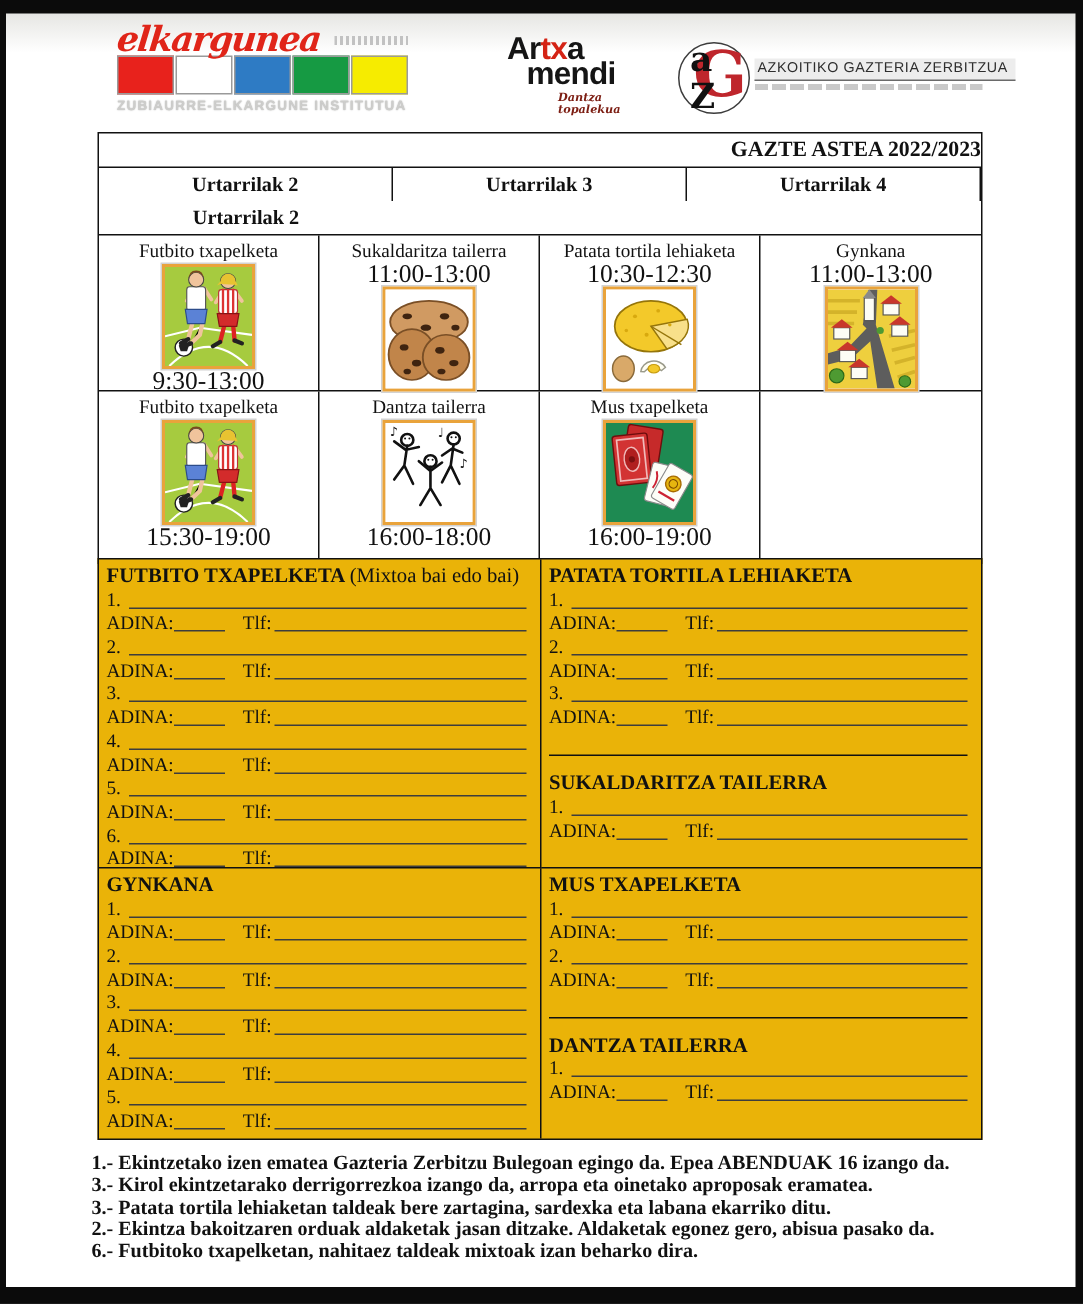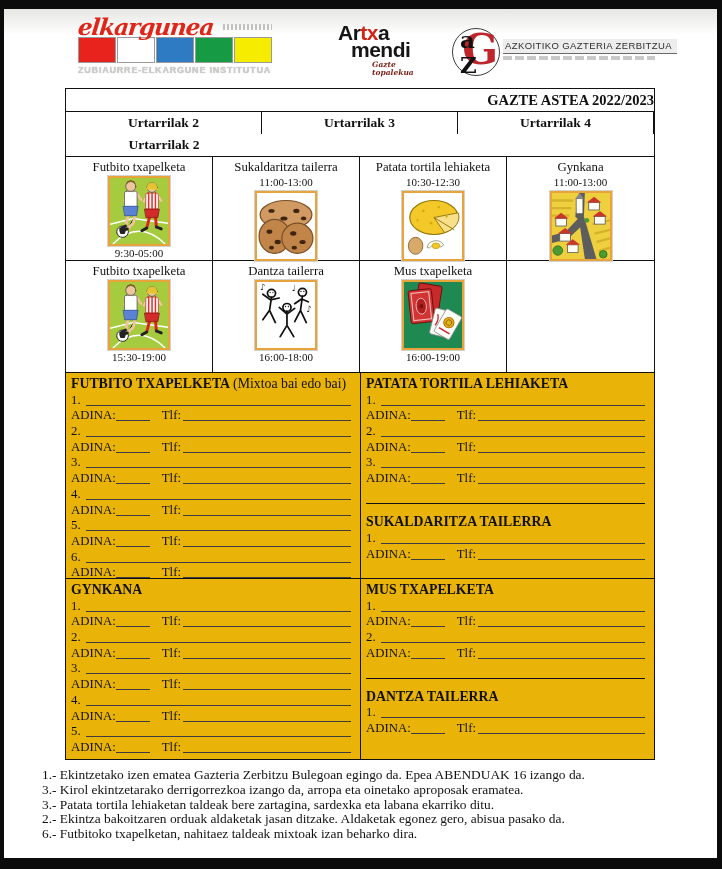--- a/index.html
+++ b/index.html
@@ -48,42 +48,42 @@
   .sched-days .day{height:22px;line-height:22px;text-align:center;font-weight:bold;
                    font-size:13.5px;border-right:1.4px solid #111;}
   .sched-days .day:last-child{border-right:none;}
   .srow{display:grid;grid-template-columns:repeat(4,1fr);}
   .srow1{border-bottom:1.4px solid #111;}
   .scell{border-right:1.4px solid #111;text-align:center;padding-top:3px;box-sizing:border-box;}
   .scell:last-child{border-right:none;}
   .srow1 .scell{height:103px;}
   .srow2 .scell{height:114px;}
   .act-name{font-size:12.8px;line-height:15px;}
-  .act-time{font-size:11px;line-height:15px;}
+  .act-time{font-size:17px;line-height:15px;}
   .act-icon{width:62px;height:70px;margin:1px auto 0;border:2px solid #e9a33b;
             box-shadow:0 0 0 1px #d2d2d2;background:#fff;box-sizing:border-box;}
   .act-icon svg{display:block;width:100%;height:100%;}
   
   .formbox{position:absolute;left:65px;top:372px;width:588px;height:386px;background:#eab308;
            border:1.6px solid #111;display:grid;grid-template-columns:295px 1fr;
            grid-template-rows:206px 1fr;box-sizing:content-box;}
   .fcell{border-right:1.4px solid #111;border-bottom:1.4px solid #111;
          padding:2px 7px 0 5px;overflow:hidden;}
   .fcell.c2{border-right:none;}
   .fcell.r2{border-bottom:none;}
   .ftitle{font-size:13.8px;font-weight:bold;line-height:17px;white-space:nowrap;}
   .ftitle .note{font-weight:normal;margin-left:3px;}
   .entry .el{display:flex;align-items:flex-end;height:15.7px;font-size:12.8px;line-height:15px;}
   .enum{padding-right:3px;}
   .elbl{white-space:nowrap;}
   .rule{flex:1 1 auto;border-bottom:1.2px solid #3d3d3d;height:10px;margin:0 2px 2px 2px;}
   .srule{flex:0 0 34px;margin:0 12px 2px 0;}
   .sep{border-top:1.7px solid #111;margin:17px 2px 9px 0;}
   
-  .notes{position:absolute;left:42px;top:768px;width:630px;}
+  .notes{position:absolute;left:61px;top:768px;width:630px;font-weight:bold;}
   .note-line{font-size:13.4px;line-height:14.8px;white-space:nowrap;}
 </style>
 </head>
 <body>
 
 <div class="page">
   <div class="sheet"></div>
 
   <div class="logo-elkar">
     <div class="elkar-top">
@@ -96,21 +96,21 @@
         <div class="sq" style="background: rgb(46, 123, 196);"></div>
         <div class="sq" style="background: rgb(22, 154, 67);"></div>
         <div class="sq" style="background: rgb(246, 236, 0);"></div>
       </div>
     <div class="elkar-sub">ZUBIAURRE-ELKARGUNE INSTITUTUA</div>
   </div>
 
   <div class="logo-artxa">
     <div class="artxa-l1"><span>Ar</span><span class="red">tx</span><span>a</span></div>
     <div class="artxa-l2">mendi</div>
-    <div class="artxa-sub"><span>Gazte</span><br><span>topalekua</span></div>
+    <div class="artxa-sub"><span>Dantza</span><br><span>topalekua</span></div>
   </div>
 
   <div class="logo-azg">
     <div class="azg-circle">
       <span class="azg-g">G</span>
       <span class="azg-a">a</span>
       <span class="azg-z">Z</span>
     </div>
     <div class="azg-text">
       <div class="azg-title">AZKOITIKO GAZTERIA ZERBITZUA</div>
@@ -148,21 +148,21 @@
                 <path d="M41 41 l-3 12 M47 41 l1 11" stroke="#d22" stroke-width="3"></path>
                 <path d="M38 53 l-5 3 M48 52 l5 2" stroke="#222" stroke-width="3"></path>
                 <rect x="37" y="16" width="13" height="17" rx="2" fill="#fff" stroke="#b33" stroke-width="0.8"></rect>
                 <path d="M40 16 v17 M43.5 16 v17 M47 16 v17" stroke="#d33" stroke-width="1.6"></path>
                 <path d="M36 33 h15 l-1.5 9 h-12 z" fill="#d32b2b" stroke="#871414" stroke-width="0.8"></path>
                 <circle cx="43.5" cy="10" r="5.2" fill="#f0c49c" stroke="#444" stroke-width="0.7"></circle>
                 <path d="M38.3 10 a5.2 5.2 0 0 1 10.4 0 l1.5 3 l-2.5 -0.5 l-9.4 -0.5 l-2.5 1 z" fill="#e8c331"></path>
               </g>
             </svg>
           </div>
-          <div class="act-time">9:30-05:00</div>
+          <div class="act-time">9:30-13:00</div>
         </div>
       <div class="scell">
           <div class="act-name">Sukaldaritza tailerra</div>
           <div class="act-time">11:00-13:00</div>
           <div class="act-icon">
             <svg viewBox="0 0 56 70" preserveAspectRatio="none">
               <rect width="56" height="70" fill="#fff"></rect>
               <ellipse cx="28" cy="23" rx="25" ry="15" fill="#d09a62" stroke="#7a4f26" stroke-width="1.2"></ellipse>
               <ellipse cx="17" cy="46" rx="15" ry="18" fill="#c1854a" stroke="#7a4f26" stroke-width="1.2"></ellipse>
               <ellipse cx="39" cy="48" rx="15" ry="16" fill="#c1854a" stroke="#7a4f26" stroke-width="1.2"></ellipse>

